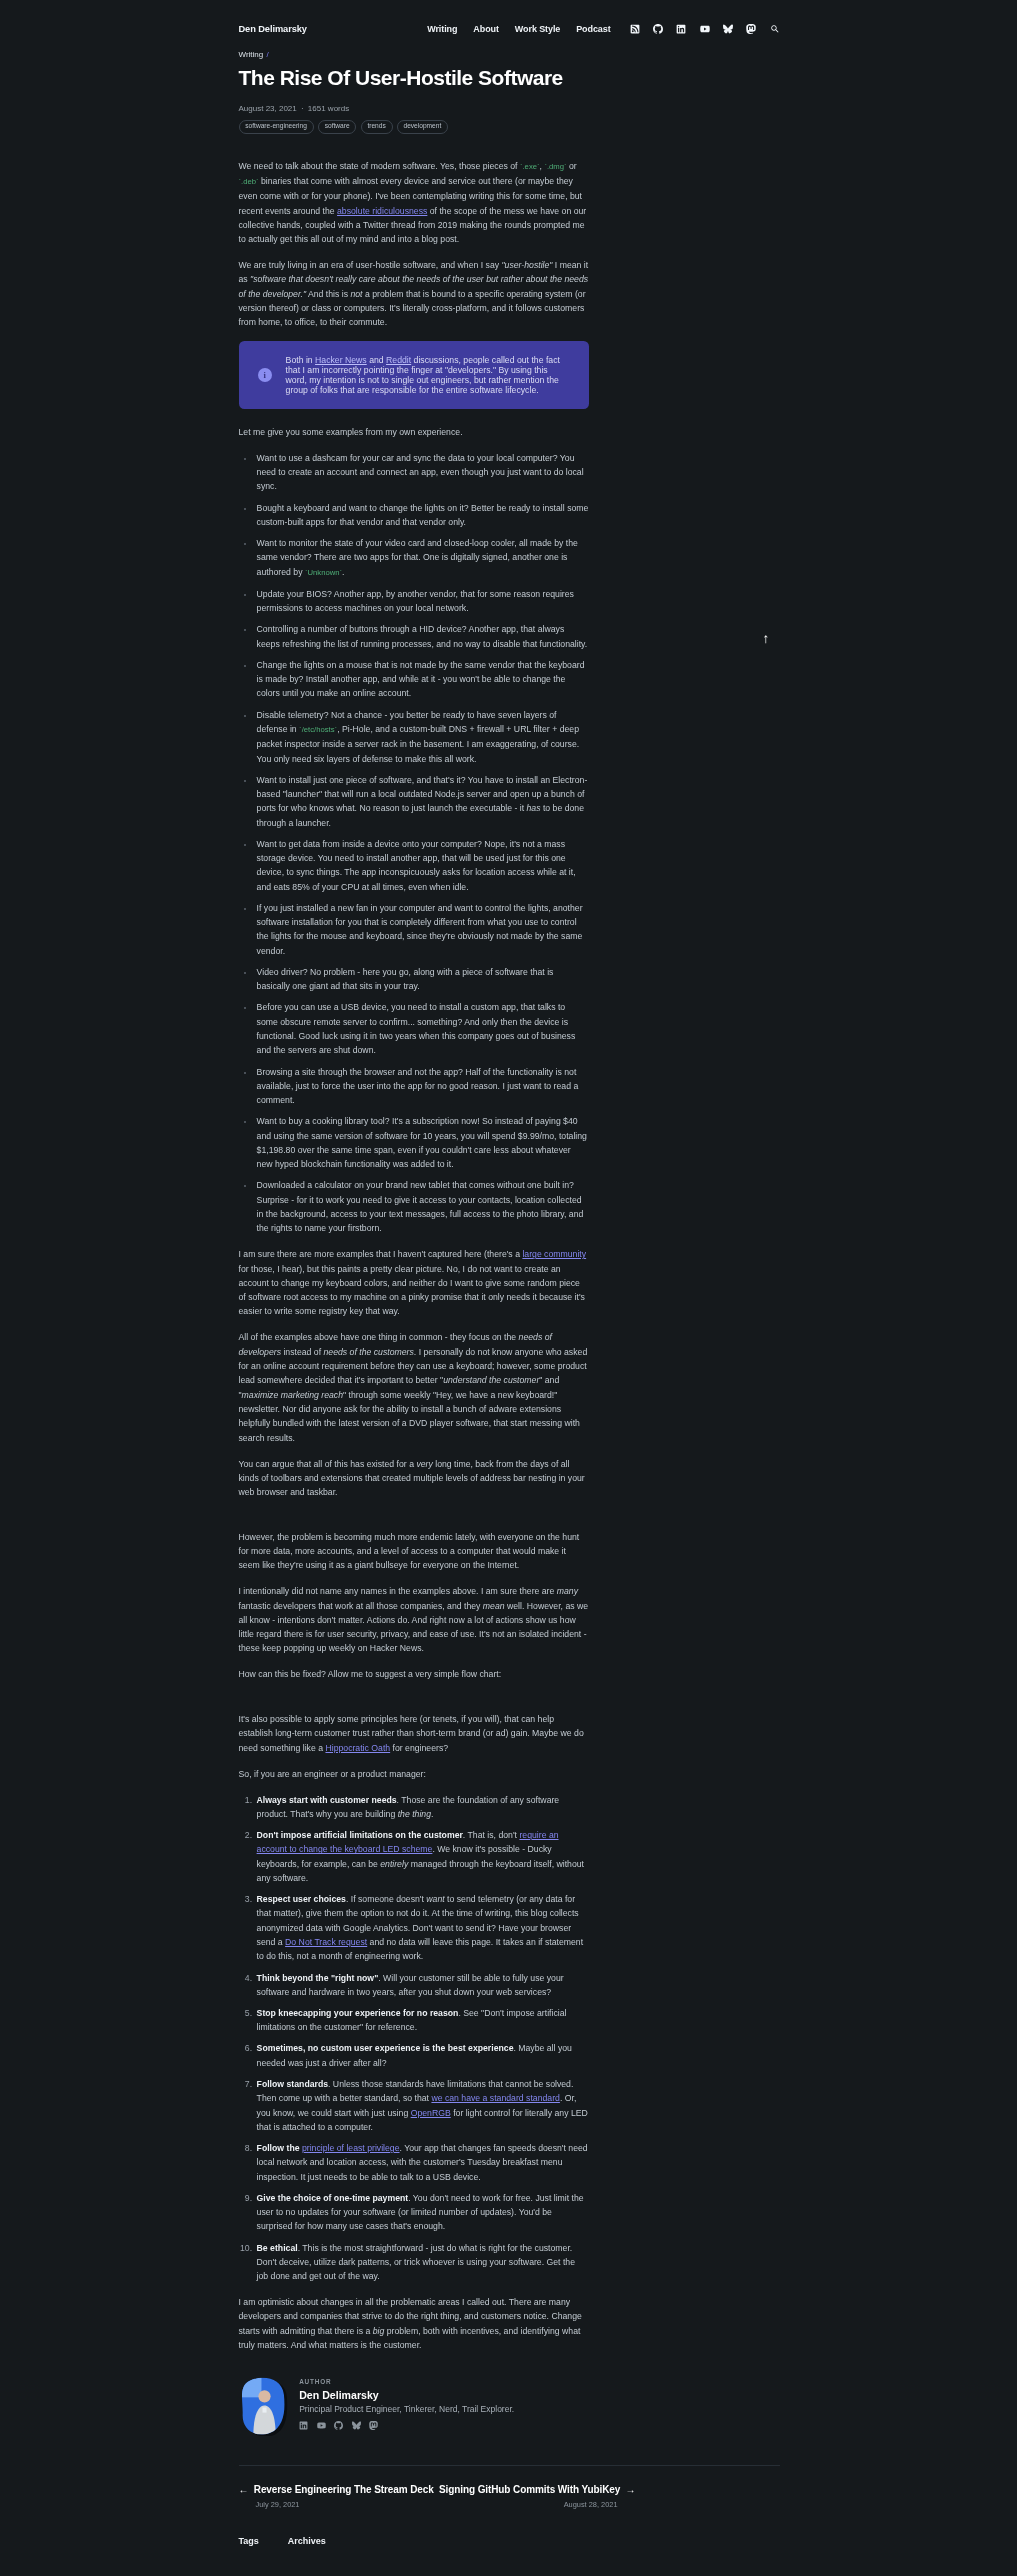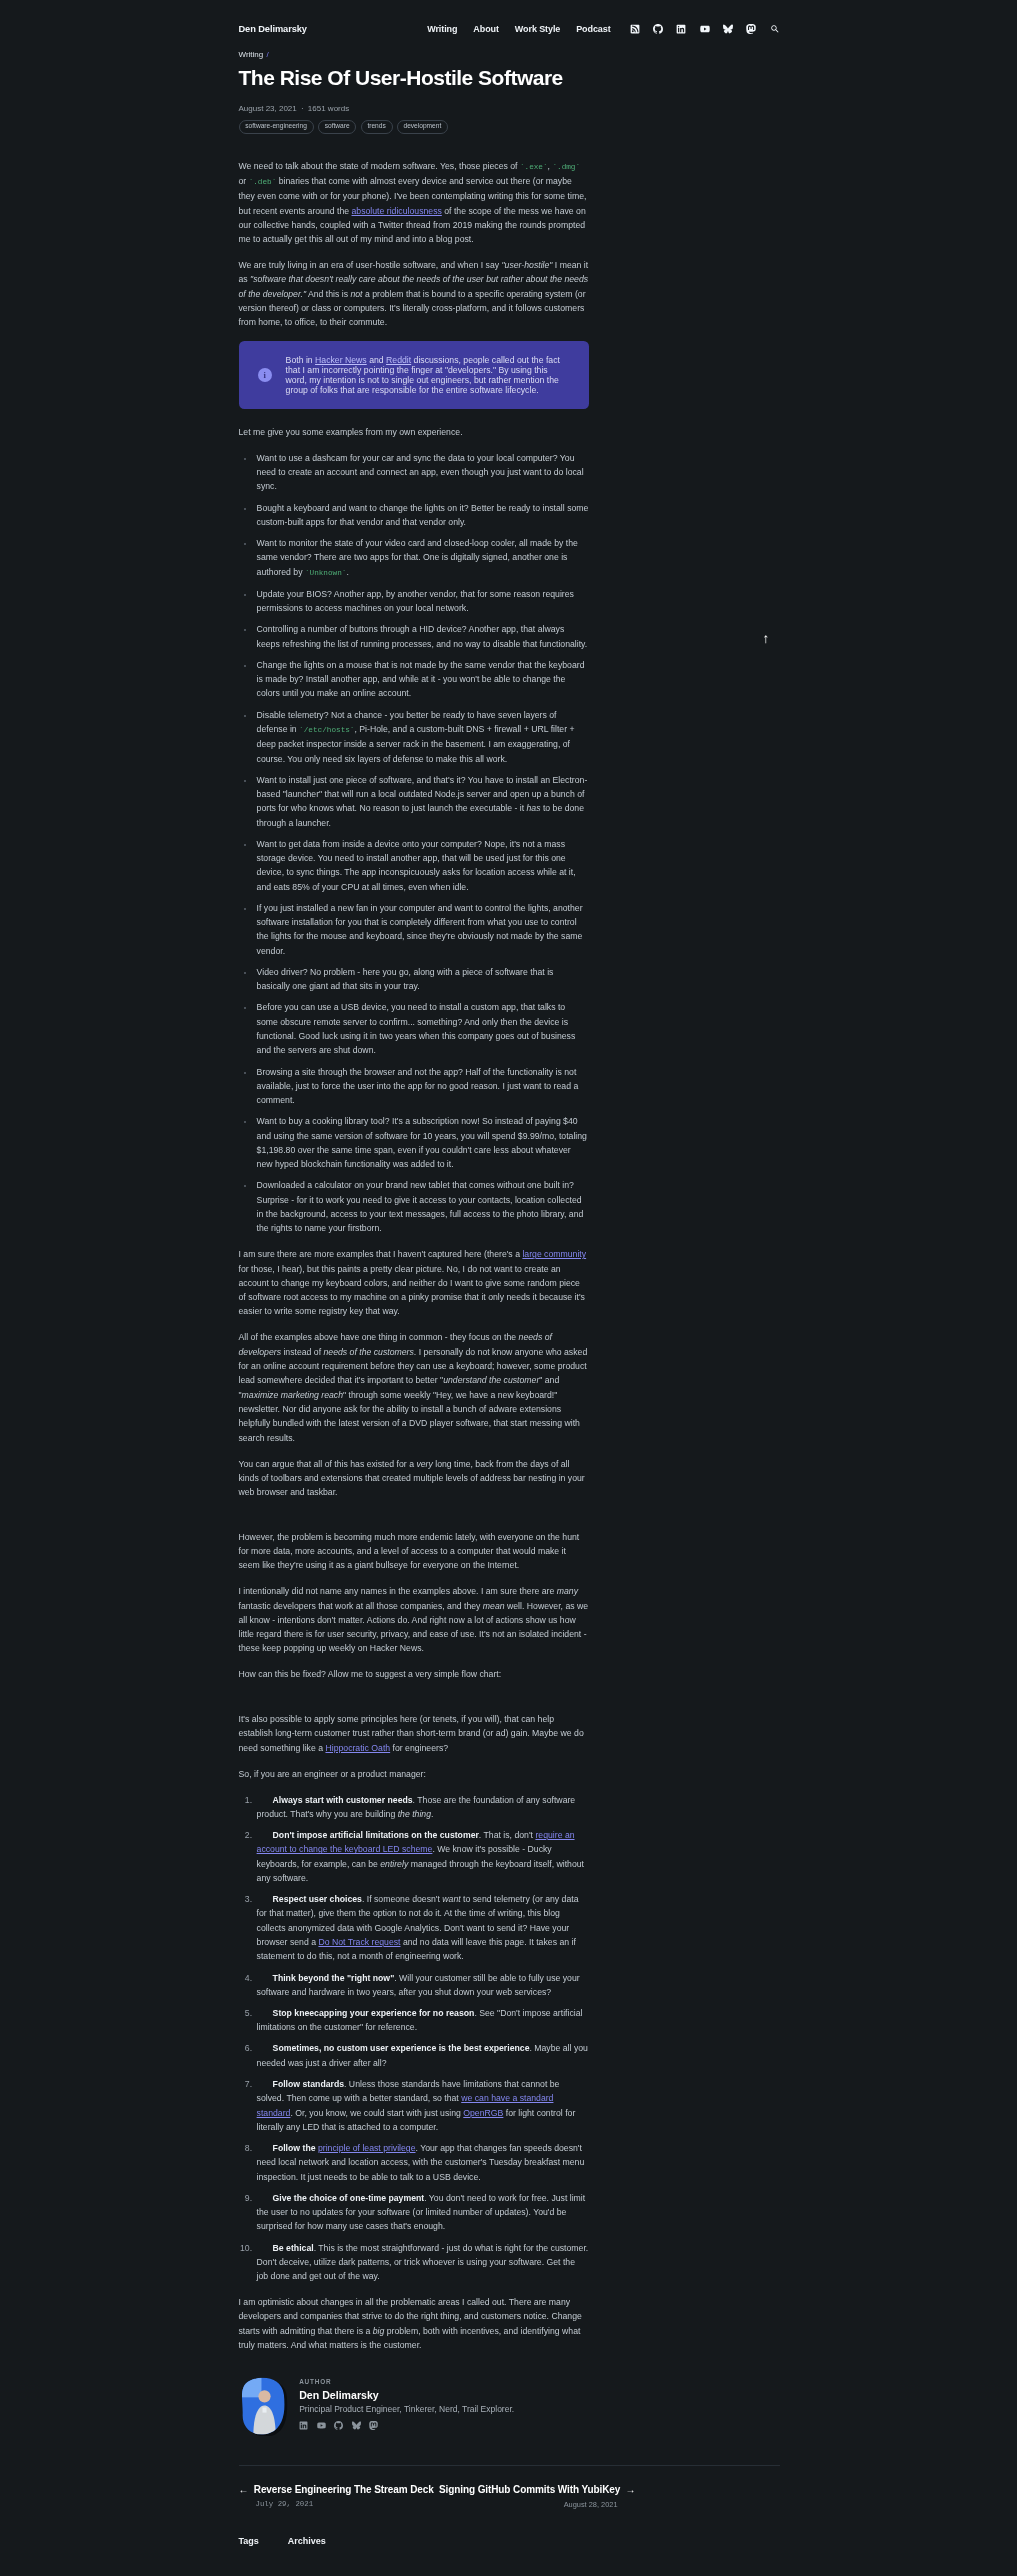--- a/index.html
+++ b/index.html
@@ -30,22 +30,22 @@
   .meta { margin-top:13.8px; font-size:8px; color:#99a1a9; display:flex; gap:4.2px; align-items:center; }
   .tag-row { margin-top:6.9px; display:flex; gap:4.2px; }
   .tag { border:0.5px solid #3a424b; color:#b9c1c9; font-size:6.6px; line-height:1; padding:2.7px 5.8px 3.2px; border-radius:530px; }
 
   
   .article { margin-top:24.4px; width:350px; font-size:8.7px; line-height:14.3px; color:#c3cbd2; }
   .article p { margin:0 0 11.7px; }
   .article a { color:#8487f0; text-decoration:underline; text-underline-offset:1.3px; text-decoration-thickness:0.5px; }
   .article a.b { font-weight:400; }
   .article em { font-style:italic; }
-  .article strong { color:#eef2f6; font-weight:700;margin-left:16px; }
-  .article code { font-family:Liberation Mono, monospace; font-size:7.7px; color:#4fae77; }
+  .article strong { color:#eef2f6; font-weight:700; }
+  .article code { font-family:Liberation Sans, sans-serif; font-size:7.7px; color:#4fae77; }
   .spacer { height:18.6px; }
 
   .callout { background:#3f3c9e; border-radius:5.3px; margin:4.2px 0 16px; padding:13.8px 19px; display:flex; align-items:center; gap:13.8px; color:#dcddf4; }
   .callout-text { font-size:8.7px; line-height:10px; }
   .callout a { color:#bdbffa; text-decoration:underline; }
   .info-icon { flex:0 0 14.3px; width:14.3px; height:14.3px; border-radius:50%; background:#8a8df0; color:#35327f; display:flex; align-items:center; justify-content:center; font-family:"Liberation Serif", serif; font-weight:700; font-size:8.5px; }
 
   .article ul, .article ol { margin:0 0 11.7px; padding-left:16px; }
   .article li { margin:0 0 6.9px; padding-left:2.1px; }
   .article ul li::marker { color:#5b636d; font-size:0.85em; }
@@ -59,21 +59,21 @@
   .author-bio { font-size:8.5px; color:#a9b1b9; margin-top:3.7px; }
   .author-icons { margin-top:6.4px; display:flex; gap:8.5px; color:#8b949c; }
   .author-icons .icon-link { color:#8b949c; }
   .author-icons svg { width:9px; height:9px; }
 
   .footer-rule { border:none; border-top:0.5px solid #272e35; margin:29px 0 0; }
 
   .postnav { width:397px; margin-top:18px; display:flex; justify-content:space-between; }
   .postnav-title { color:#ffffff; font-size:10px; font-weight:700; text-decoration:none; letter-spacing:-0.1px; }
   .postnav-date { font-size:7.4px; color:#8b949c; margin-top:4.8px; }
-  .postnav-item.prev .postnav-date { padding-left:17px;font-family:Liberation Mono, monospace; }
+  .postnav-item.prev .postnav-date { padding-left:17px; }
   .postnav-item.next { text-align:right; }
   .postnav-item.next .postnav-date { padding-right:18px; }
 
   .links-row { margin-top:27.6px; display:flex; gap:29px; }
   .footer-link { color:#eef2f6; font-size:9px; font-weight:700; text-decoration:none; }
 
   .scroll-top { position:absolute; left:524px; top:632px; color:#ffffff; font-size:13.3px; font-weight:700; text-decoration:none; line-height:1; }
 </style>
 </head>
 <body>

